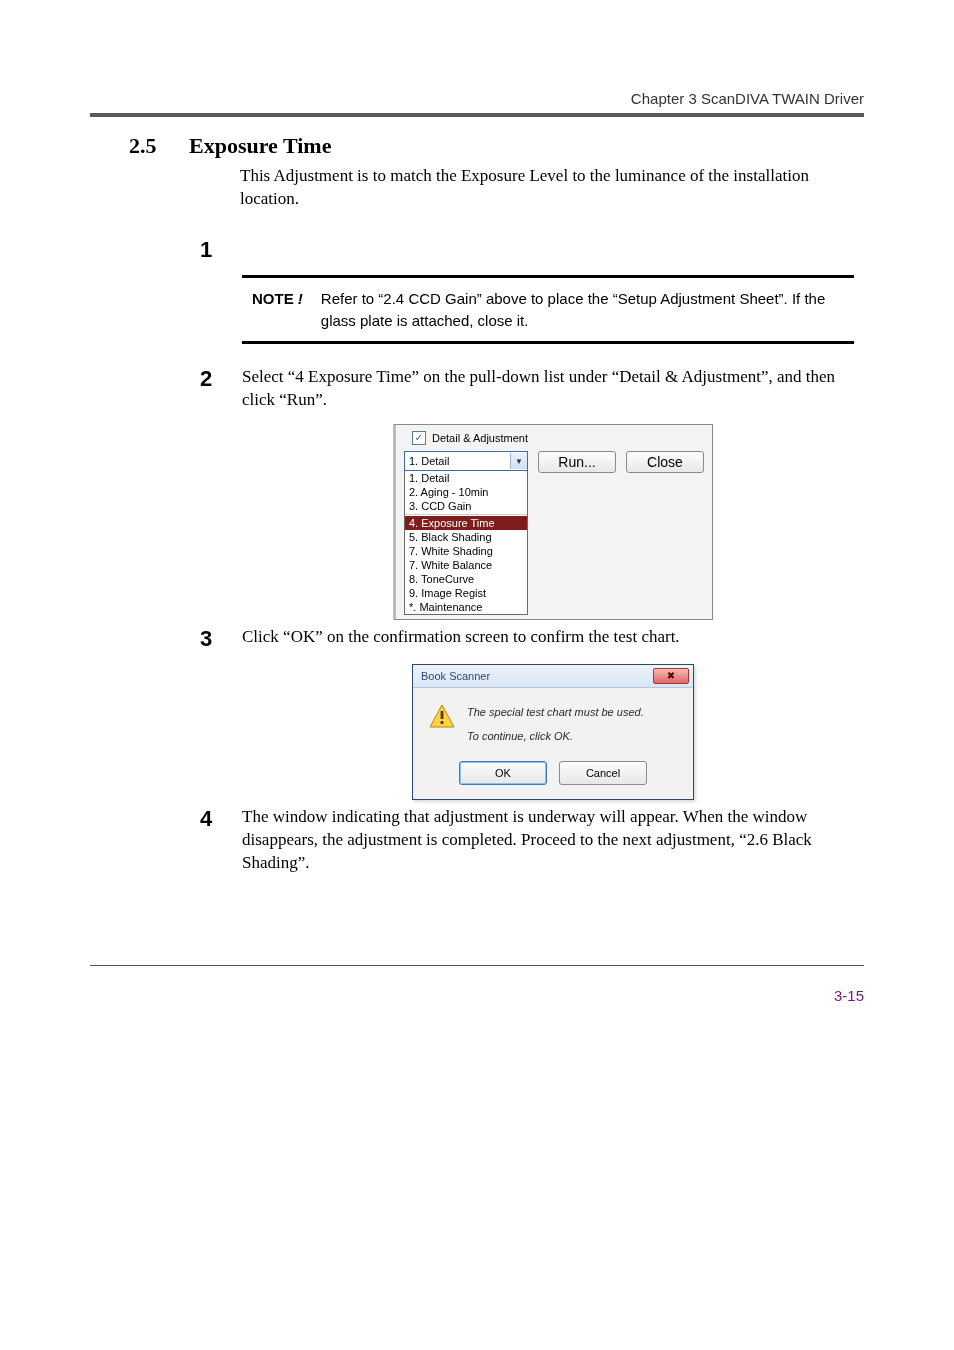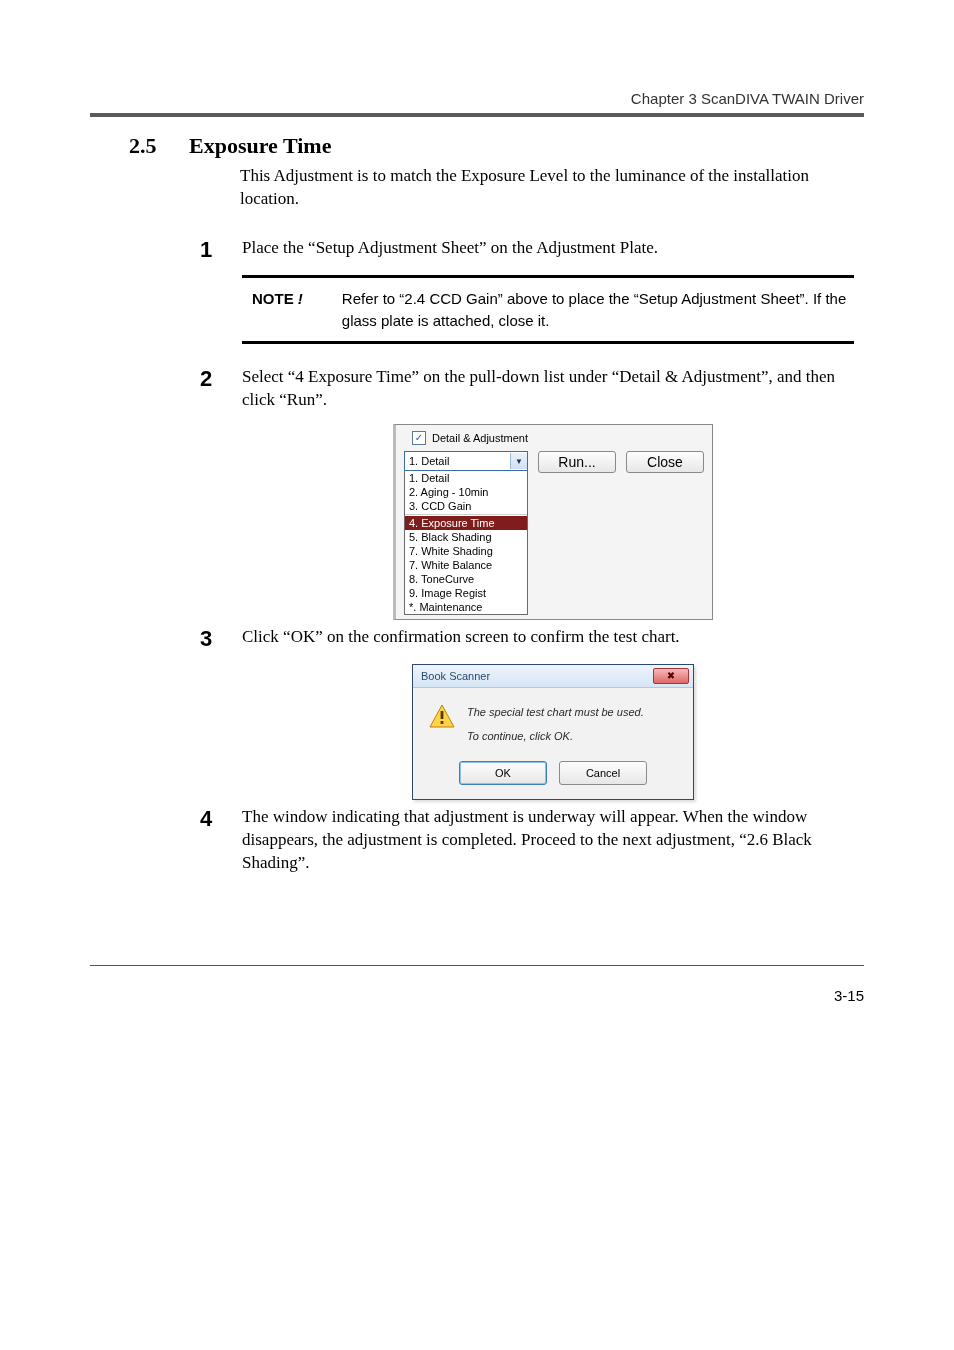--- a/index.html
+++ b/index.html
@@ -81,21 +81,20 @@
     border: none;
     border-top: 3px solid #000;
     margin: 0;
   }
   .note-inner {
     display: flex;
     padding: 10px 4px 10px 10px;
     font-family: Arial, Helvetica, sans-serif;
     font-size: 15px;
     line-height: 1.45;
-    gap: 21px;
   }
   .note-label {
     font-weight: bold;
     white-space: nowrap;
   }
   .note-label .bang {
     font-style: italic;
     font-weight: bold;
   }
   .note-text {
@@ -258,21 +257,21 @@
     left: 90px; right: 90px; bottom: 66px;
     border: none;
     border-top: 1px solid #555;
   }
   .footer-num {
     position: absolute;
     right: 90px;
     bottom: 36px;
     font-family: Arial, Helvetica, sans-serif;
     font-size: 15px;
-    color: #000000;
+    color: #701a75;
   }
 </style>
 </head>
 <body>
 
 <div class="page">
 
   <div class="header-line">Chapter 3  ScanDIVA TWAIN Driver</div>
   <hr class="thick-rule">
 
@@ -280,21 +279,20 @@
     <div class="section-num">2.5</div>
     <div class="section-title">Exposure Time</div>
   </div>
 
   <div class="indent-body">
     <div class="intro">This Adjustment is to match the Exposure Level to the luminance of the installation location.</div>
   </div>
 
   <div class="step-row">
     <div class="step-num">1</div>
-    <div class="step-text">Place the “Setup Adjustment Sheet” on the Adjustment Plate.</div>
   </div>
 
   <div class="note-block">
     <hr class="note-rule">
     <div class="note-inner">
       <span class="note-label">
         <span>NOTE</span>&nbsp;<span class="bang">!</span>
       </span>
       <span class="note-text">Refer to “2.4 CCD Gain” above to place the “Setup Adjustment Sheet”. If the glass plate is attached, close it.</span>
     </div>

